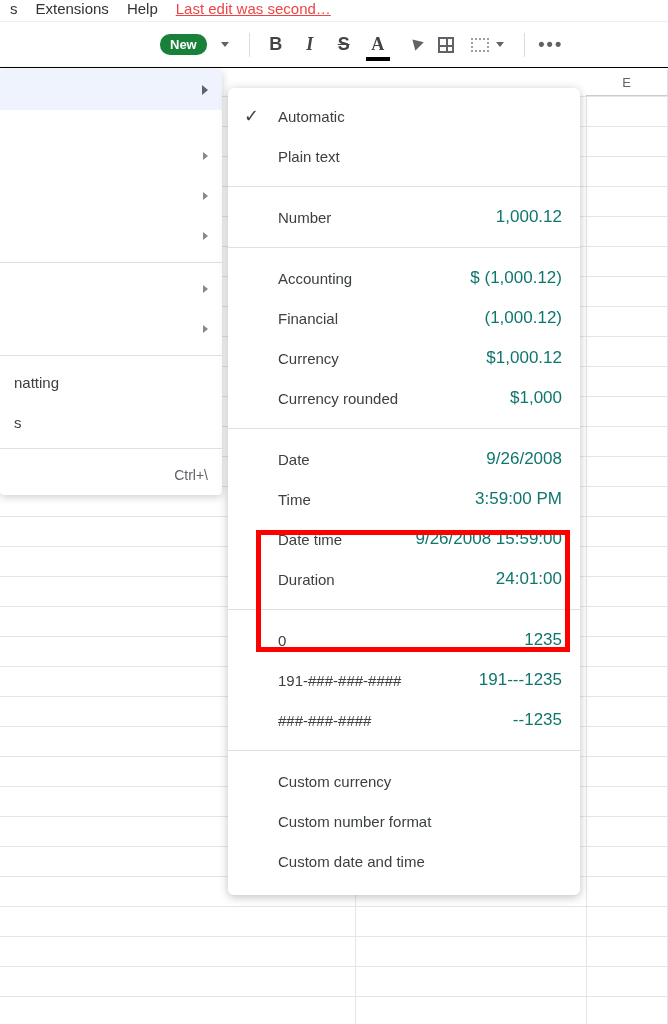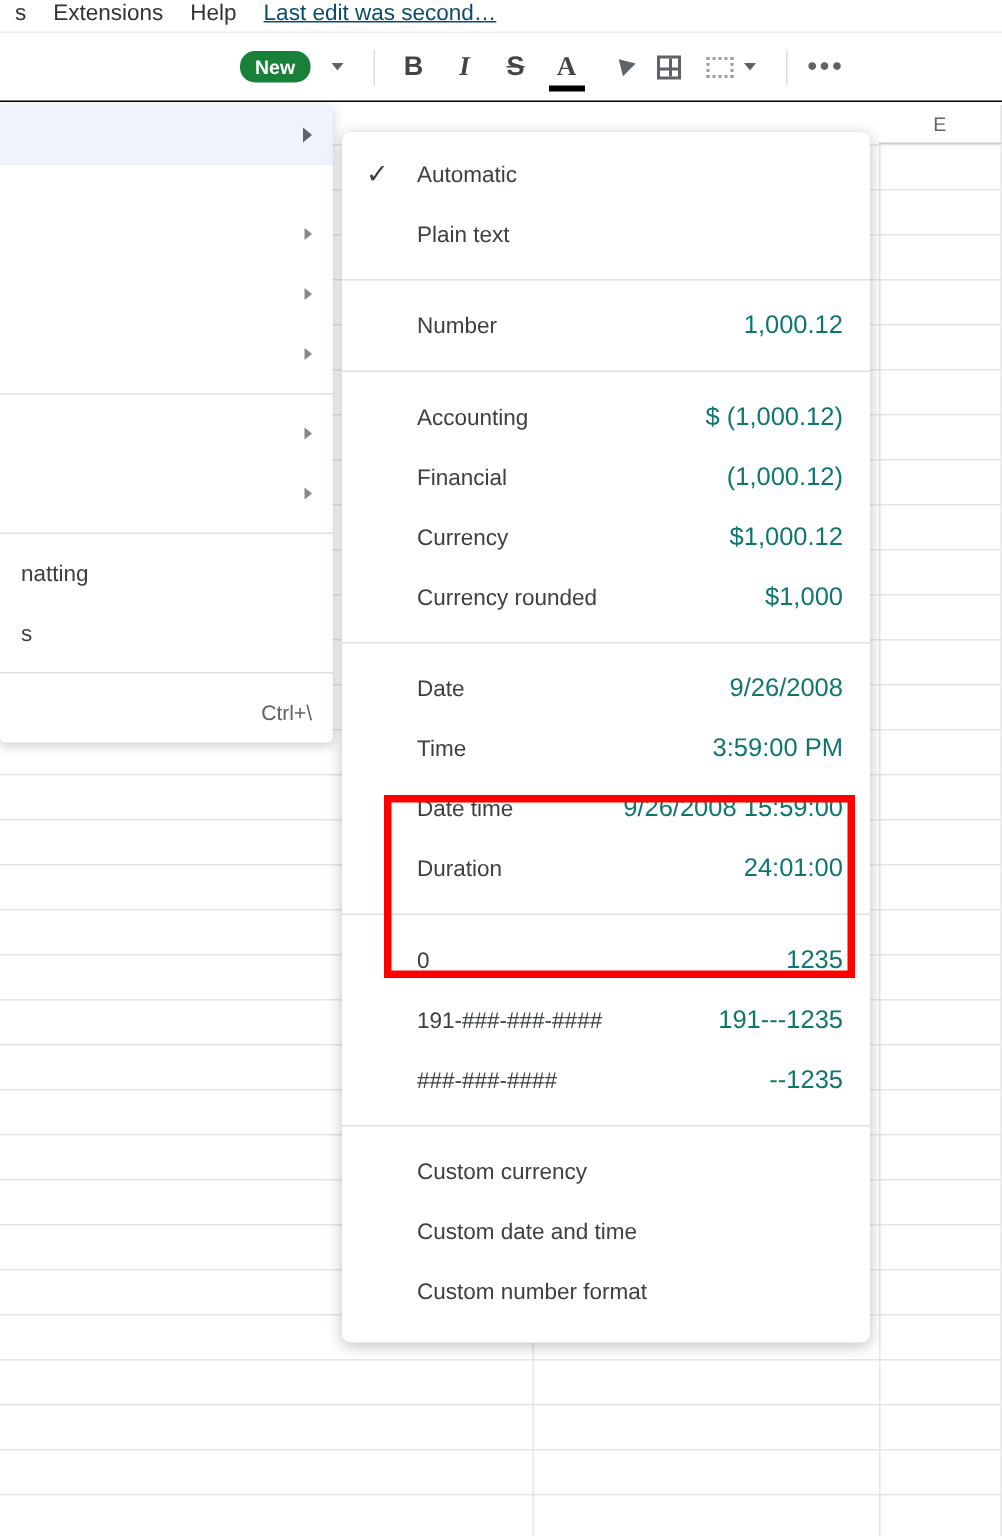--- a/index.html
+++ b/index.html
@@ -15,21 +15,21 @@
       display: flex;
       gap: 18px;
       padding: 0 10px 4px;
       font-size: 15px;
       color: #333;
       border-bottom: 1px solid #eee;
       align-items: center;
     }
     .menubar-item { cursor: pointer; }
     .edit-status {
-      color: #0c4a6e;
+      color: #ef4444;
       text-decoration: underline;
       font-size: 15px;
     }
     .toolbar {
       display: flex;
       align-items: center;
       height: 46px;
       padding: 0 10px;
       gap: 6px;
       border-bottom: 1px solid #000000;
@@ -418,20 +418,20 @@
   </div>
   <div class="nm-row">
     <span>###-###-####</span>
     <span class="nm-sample">--1235</span>
   </div>
   <div class="nm-divider"></div>
   <div class="nm-row">
     <span>Custom currency</span>
   </div>
   <div class="nm-row">
+    <span>Custom number format</span>
+  </div>
+  <div class="nm-row">
     <span>Custom date and time</span>
   </div>
-  <div class="nm-row">
-    <span>Custom number format</span>
-  </div>
 </div>
 
 <div class="red-highlight" style="left:256px; top:530px; width:314px; height:122px;"></div>
 
 </body></html>

